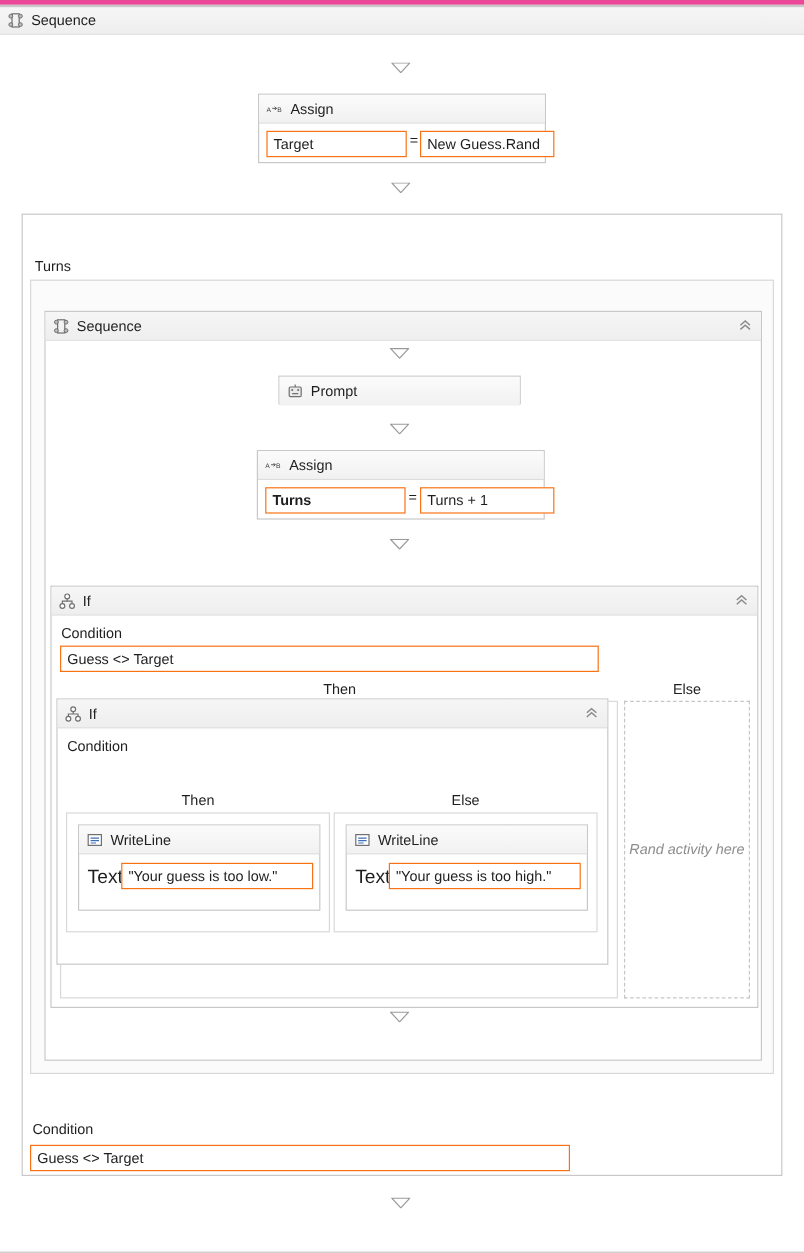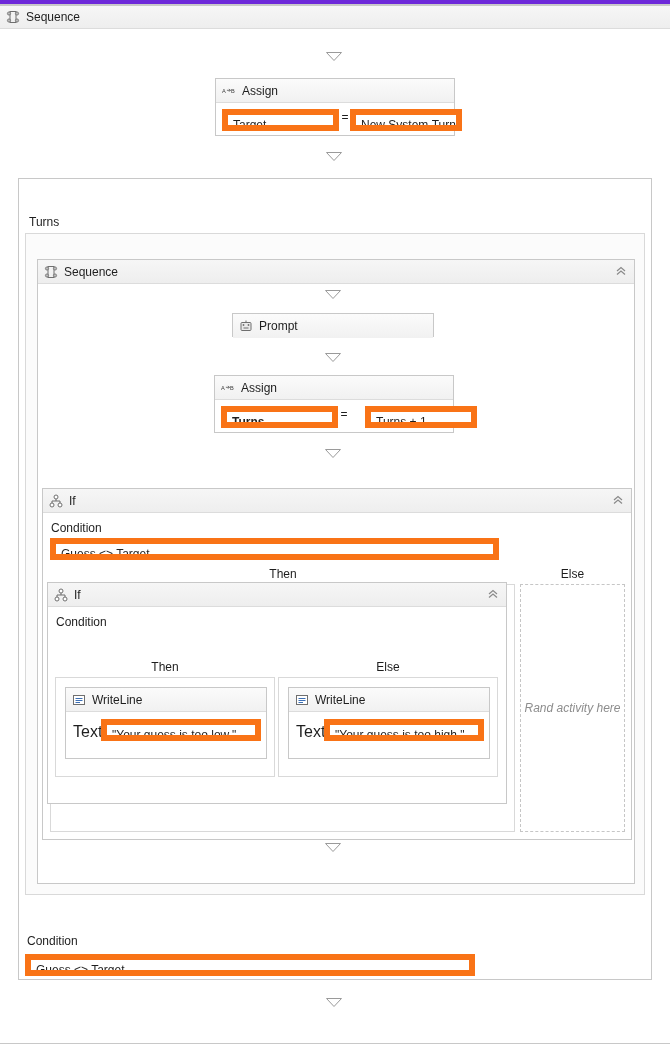--- a/index.html
+++ b/index.html
@@ -13,21 +13,21 @@
     font-family: "Liberation Sans", sans-serif;
     font-size: 12px;
     color: #1e1e1e;
     overflow: hidden;
   }
 
   .canvas {
     position: relative;
     width: 670px;
     height: 1044px;
-    background: #6d28d9;
+    background: #ec4899;
     box-sizing: border-box;
   }
 
   
   .activity {
     background: #ffffff;
     border: 1px solid #c8c8c8;
     box-sizing: border-box;
   }
   .act-header {
@@ -81,21 +81,21 @@
   .arrow {
     position: absolute;
     width: 16px;
     height: 9px;
   }
   .arrow svg { display: block; }
 
   
   .field {
     background: #ffffff;
-    border: 6px solid #f97316;
+    border: 1px solid #f97316;
     box-sizing: border-box;
     height: 22px;
     line-height: 20px;
     padding: 0 5px;
     font-size: 12px;
     color: #1e1e1e;
     white-space: nowrap;
     overflow: hidden;
   }
   .eq {
@@ -171,21 +171,21 @@
           <text x="0" y="9" font-family="Liberation Sans, sans-serif" font-size="8" fill="#3c3c3c">A</text>
           <path d="M7,5 L12,5 M10,3 L12,5 L10,7" stroke="#3c3c3c" stroke-width="1" fill="none"></path>
           <text x="13" y="9" font-family="Liberation Sans, sans-serif" font-size="8" fill="#3c3c3c">B</text>
         </svg>
       </span>
       <span class="act-title">Assign</span>
     </div>
     <div class="abs" style="left:6px; top:30px; width:228px; height:22px;">
       <div class="field abs" style="left:0px; top:0px; width:117px;">Target</div>
       <div class="eq abs" style="left:118px; top:1px; width:10px;">=</div>
-      <div class="field abs" style="left:128px; top:0px; width:112px;">New System.Turns</div>
+      <div class="field abs" style="left:128px; top:0px; width:112px;">New Guess.Rand</div>
     </div>
   </div>
 
   <div class="arrow" style="left:326px; top:152px;">
     <svg width="16" height="9" viewBox="0 0 16 9">
         <polygon points="0.5,0.5 15.5,0.5 8,8.5" fill="#ffffff" stroke="#9a9a9a" stroke-width="1"></polygon>
       </svg>
   </div>
 
   <div class="activity abs" style="left:18px; top:178px; width:634px; height:802px;">
@@ -247,21 +247,21 @@
                 <text x="0" y="9" font-family="Liberation Sans, sans-serif" font-size="8" fill="#3c3c3c">A</text>
                 <path d="M7,5 L12,5 M10,3 L12,5 L10,7" stroke="#3c3c3c" stroke-width="1" fill="none"></path>
                 <text x="13" y="9" font-family="Liberation Sans, sans-serif" font-size="8" fill="#3c3c3c">B</text>
               </svg>
             </span>
             <span class="act-title">Assign</span>
           </div>
           <div class="abs" style="left:6px; top:30px; width:228px; height:22px;">
             <div class="field abs" style="left:0px; top:0px; width:117px;font-weight:bold;">Turns</div>
             <div class="eq abs" style="left:118px; top:1px; width:10px;">=</div>
-            <div class="field abs" style="left:144px; top:0px; width:112px;">Turns + 1</div>
+            <div class="field abs" style="left:129px; top:0px; width:112px;">Turns + 1</div>
           </div>
         </div>
 
         <div class="arrow" style="left:287px; top:189px;">
           <svg width="16" height="9" viewBox="0 0 16 9">
               <polygon points="0.5,0.5 15.5,0.5 8,8.5" fill="#ffffff" stroke="#9a9a9a" stroke-width="1"></polygon>
             </svg>
         </div>
 
         <div class="activity abs" style="left:4px; top:228px; width:590px; height:352px;">

